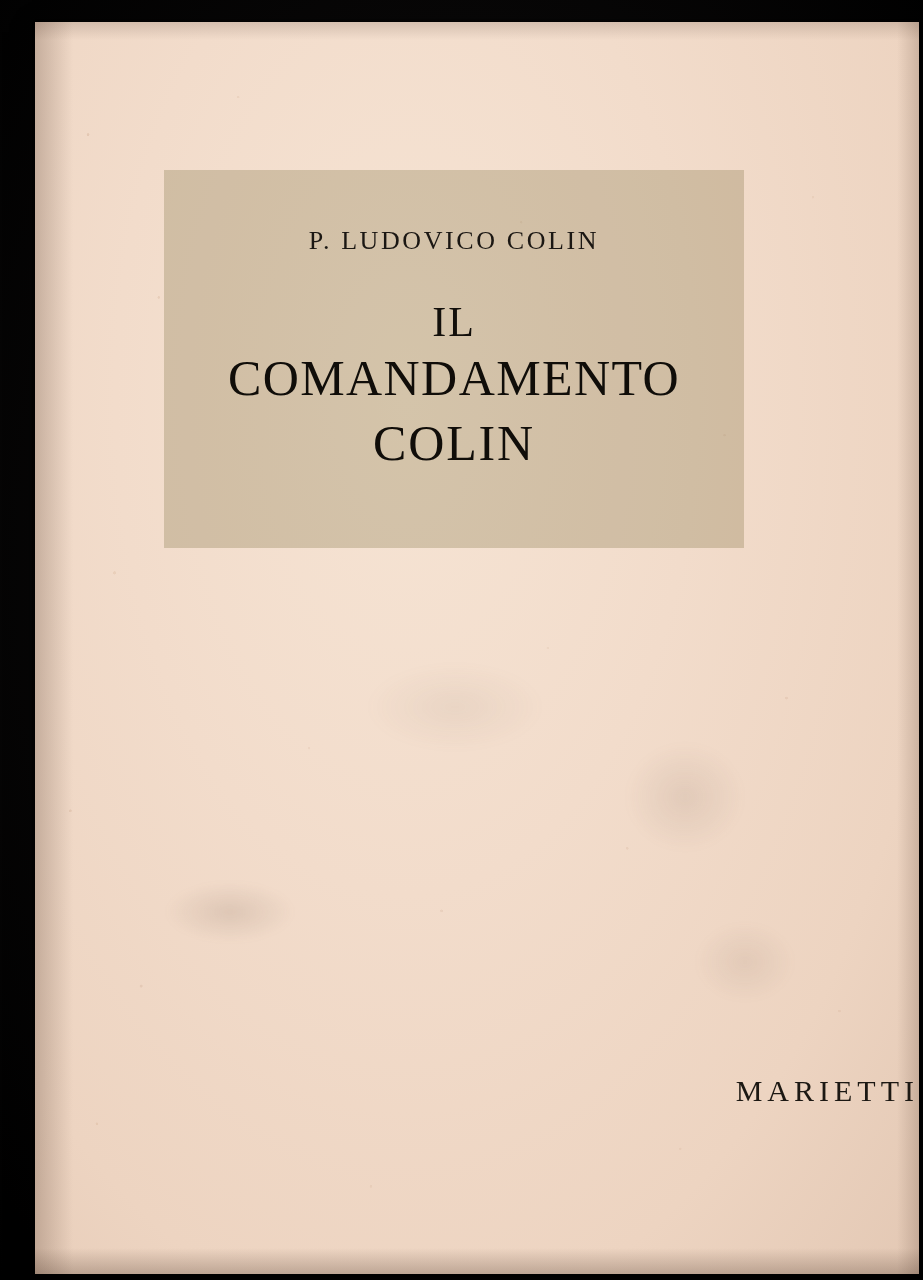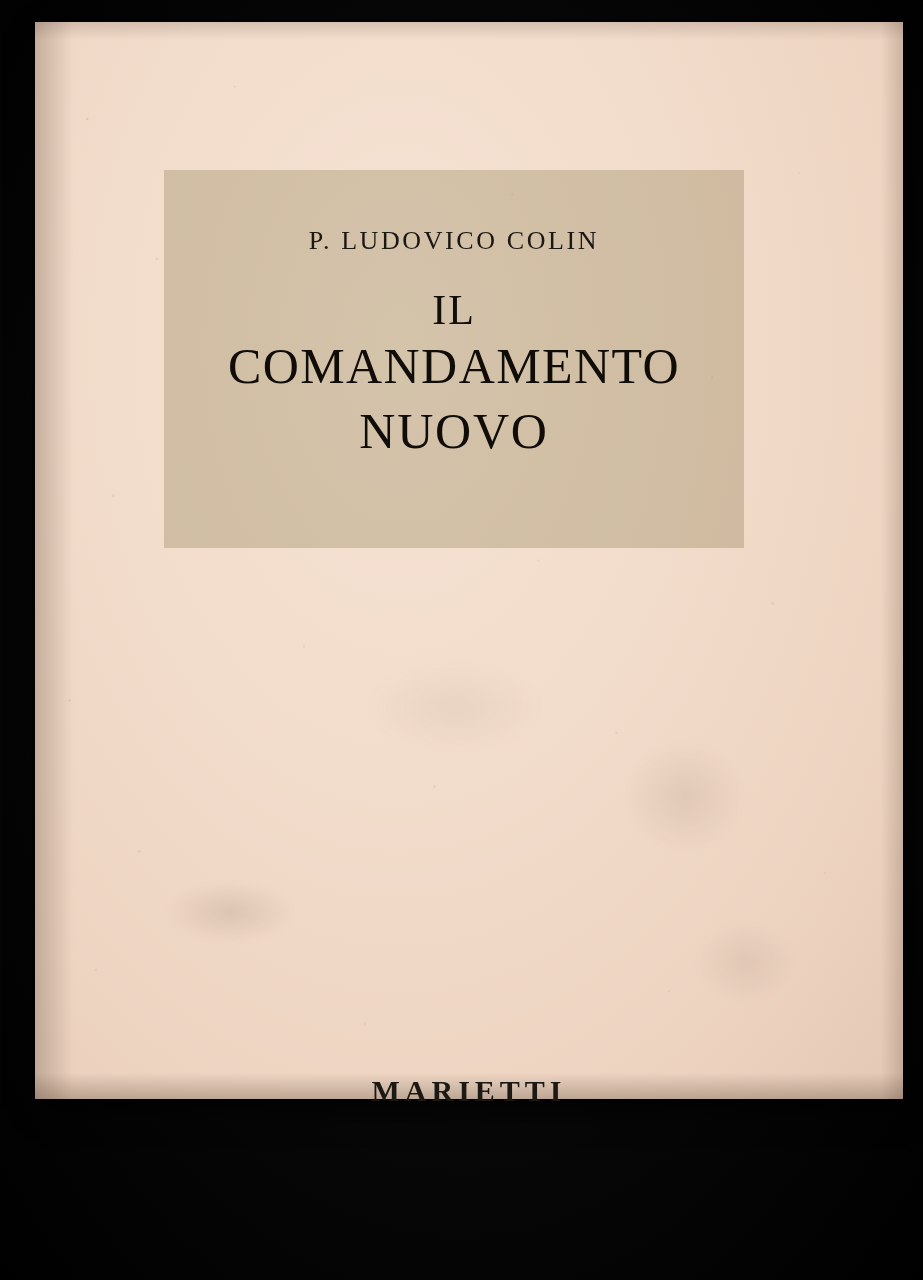--- a/index.html
+++ b/index.html
@@ -28,26 +28,27 @@
     background:
       radial-gradient(ellipse at 50% 45%, #151312 0%, #080707 55%, #000000 100%);
   }
 
   
   #book {
     position: absolute;
     left: 35px;
     top: 22px;
     width: 868px;
-    height: 1077px;
+    height: 1252px;
     background:
       radial-gradient(ellipse at 42% 30%, #f6e4d4 0%, #f2dccb 40%, #edd4c1 75%, #e3c8b4 100%);
     box-shadow:
       0 0 2px rgba(0,0,0,0.8),
       6px 10px 26px rgba(0,0,0,0.85);
+    padding-left: 16px;
   }
 
   
   #speckle {
     position: absolute;
     inset: 0;
     pointer-events: none;
     opacity: 0.5;
     background-image:
       radial-gradient(circle at 6% 9%, rgba(170,120,85,0.35) 0 1.2px, transparent 1.6px),
@@ -136,21 +137,21 @@
 
   #author {
     margin-top: 56px;
     font-size: 26px;
     letter-spacing: 2.6px;
     font-weight: 400;
     color: #1b1713;
   }
 
   #title-il {
-    margin-top: 30px;
+    margin-top: 42px;
     font-size: 42px;
     letter-spacing: 2px;
     color: #120f0b;
   }
 
   #title-main {
     font-size: 50px;
     letter-spacing: 1.4px;
     color: #100d09;
     line-height: 1.28;
@@ -162,25 +163,24 @@
     font-size: 50px;
     letter-spacing: 1.8px;
     color: #100d09;
   }
 
   #publisher {
     position: absolute;
     left: 0;
     top: 1052px;
     width: 100%;
-    text-align: center;
+    text-align: right;
     font-size: 30px;
     letter-spacing: 5px;
     color: #1c1813;
-    font-weight: bold;
   }
 
   
   #right-edge {
     position: absolute;
     right: 0; top: 0;
     width: 22px; height: 100%;
     background: linear-gradient(to left, rgba(90,65,50,0.22), rgba(90,65,50,0.00));
     pointer-events: none;
   }
@@ -202,18 +202,18 @@
     <div id="spine"></div>
     <div id="right-edge"></div>
     <div id="bottom-edge"></div>
 
     <div id="title-panel"></div>
 
     <div id="title-panel-inner">
       <div id="author">P. LUDOVICO COLIN</div>
       <div id="title-il">IL</div>
       <div id="title-main">COMANDAMENTO</div>
-      <div id="title-sub">NUOVO</div>
+      <div id="title-sub">COLIN</div>
     </div>
 
     <div id="publisher">MARIETTI</div>
   </div>
 </div>
 
 </body></html>

